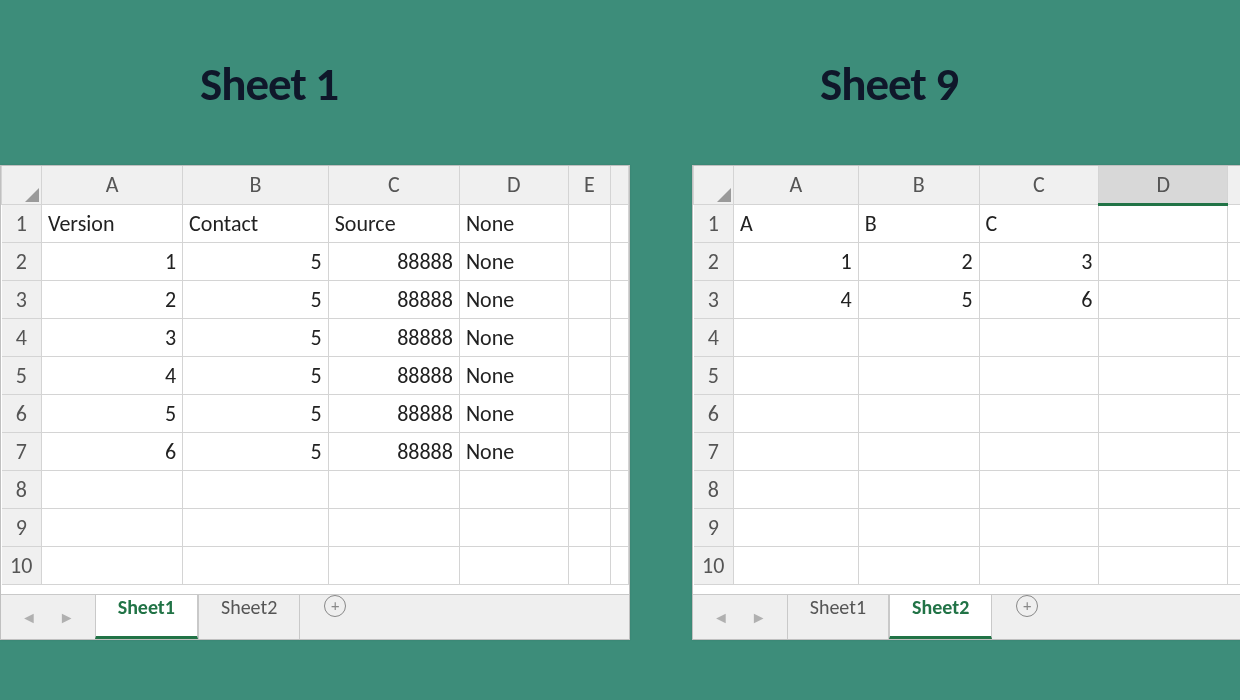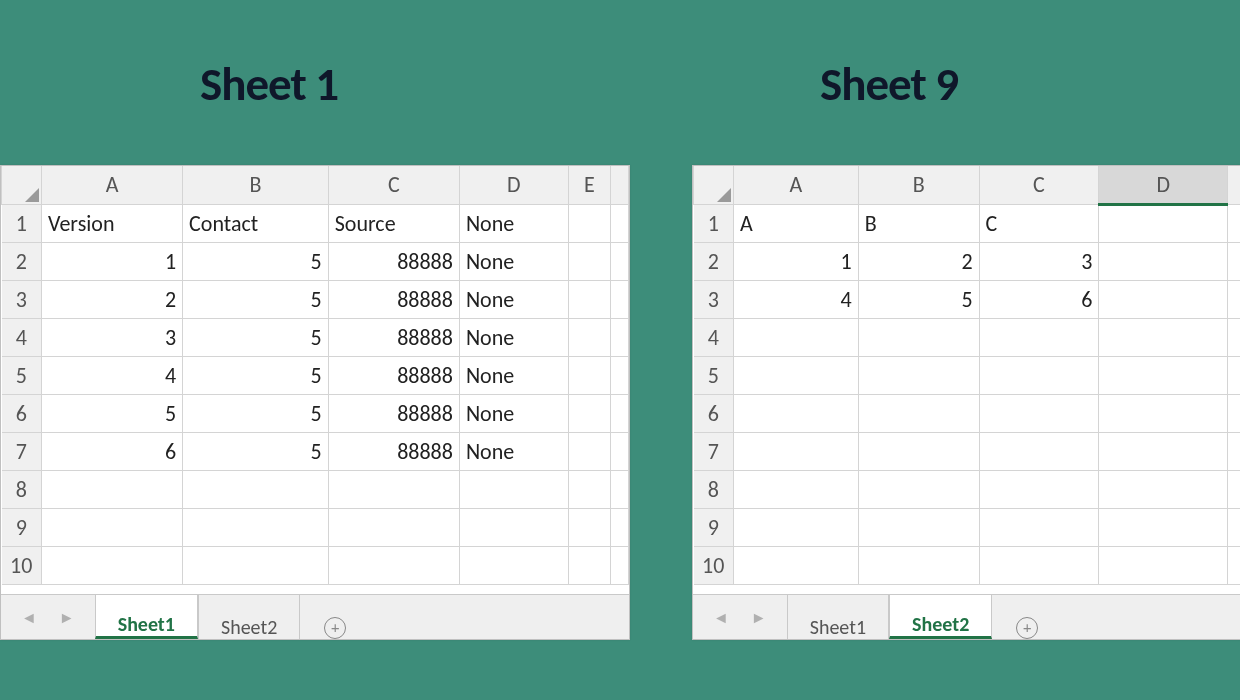--- a/index.html
+++ b/index.html
@@ -102,21 +102,21 @@
     padding: 0 20px;
     color: #b0b0b0;
   }
   .tab-nav .arrow {
     font-size: 16px;
     cursor: default;
   }
   .tab {
     padding: 0 22px;
     display: flex;
-    align-items: flex-end;
+    align-items: flex-start;
     border-left: 1px solid #c9c9c9;
     border-right: 1px solid #c9c9c9;
     background: #efefef;
     cursor: pointer;
   }
   .tab.active {
     background: #fff;
     color: #217346;
     font-weight: 700;
     border-bottom: 3px solid #217346;

